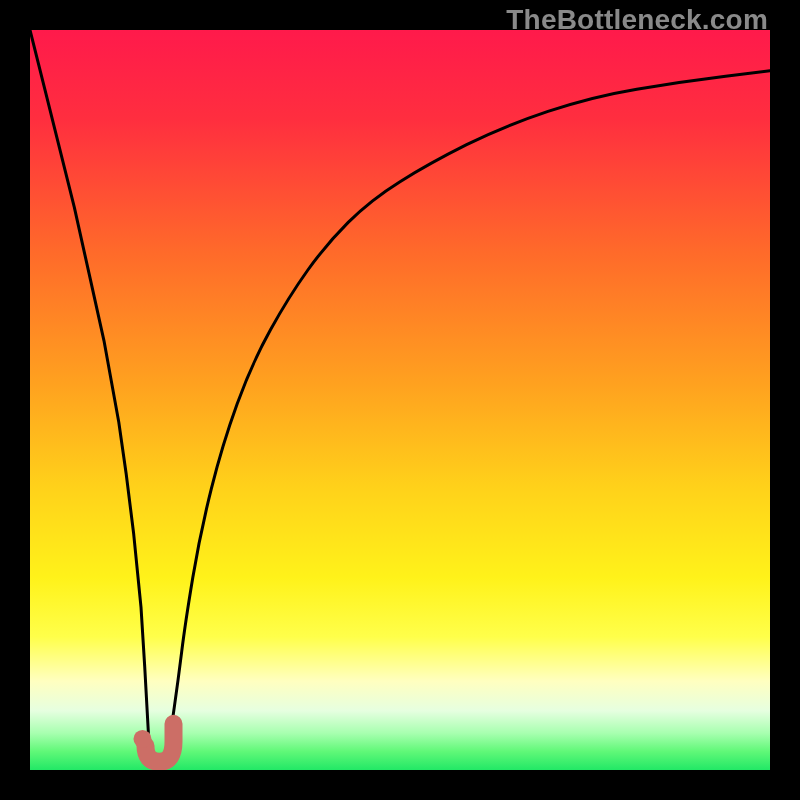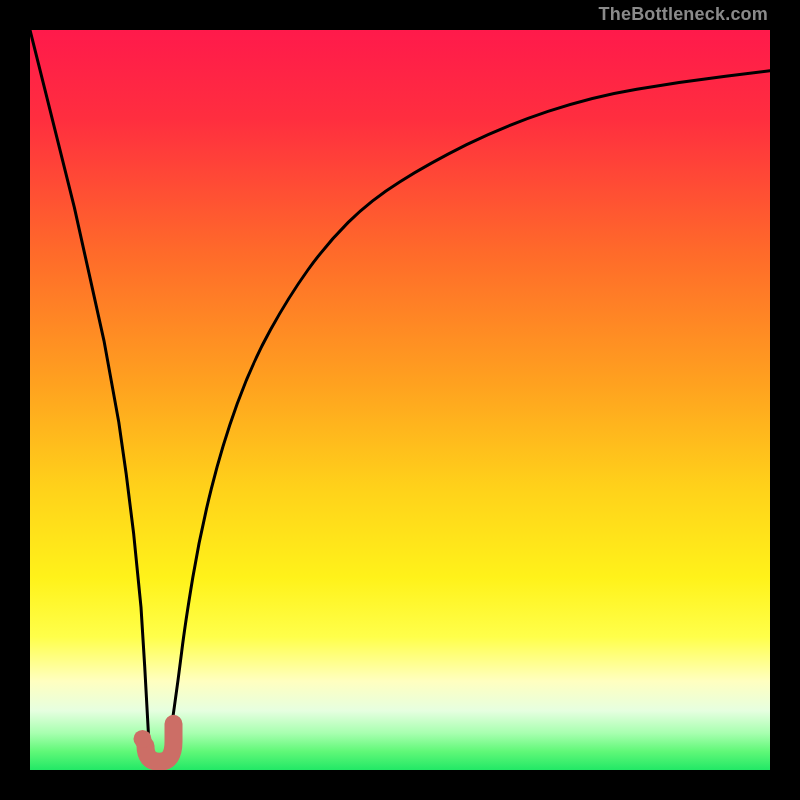--- a/index.html
+++ b/index.html
@@ -38,21 +38,21 @@
     left: 0;
     top: 0;
     width: 100%;
     height: 100%;
   }
   .watermark {
     position: absolute;
     top: 4px;
     right: 32px;
     font-family: Arial, Helvetica, sans-serif;
-    font-size: 18px;
+    font-size: 28px;
     font-weight: 600;
     color: #8a8a8a;
     letter-spacing: 0.2px;
   }
 </style>
 </head>
 <body>
 
 <div class="frame">
 

